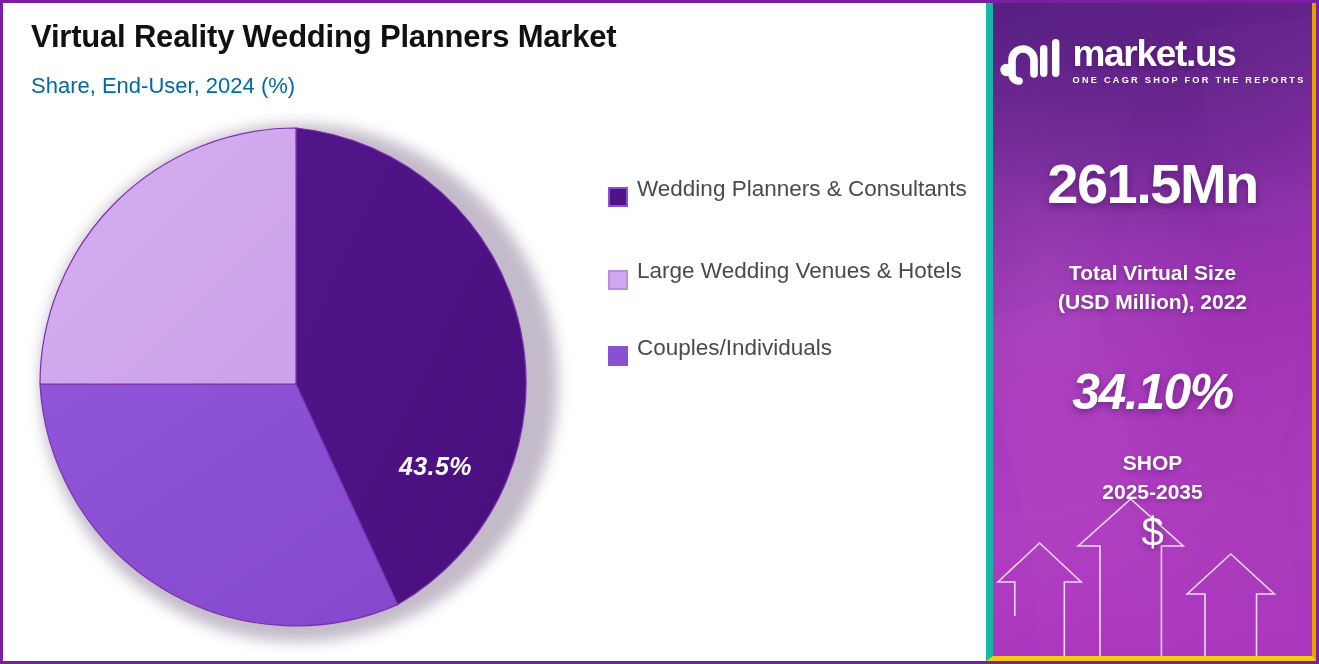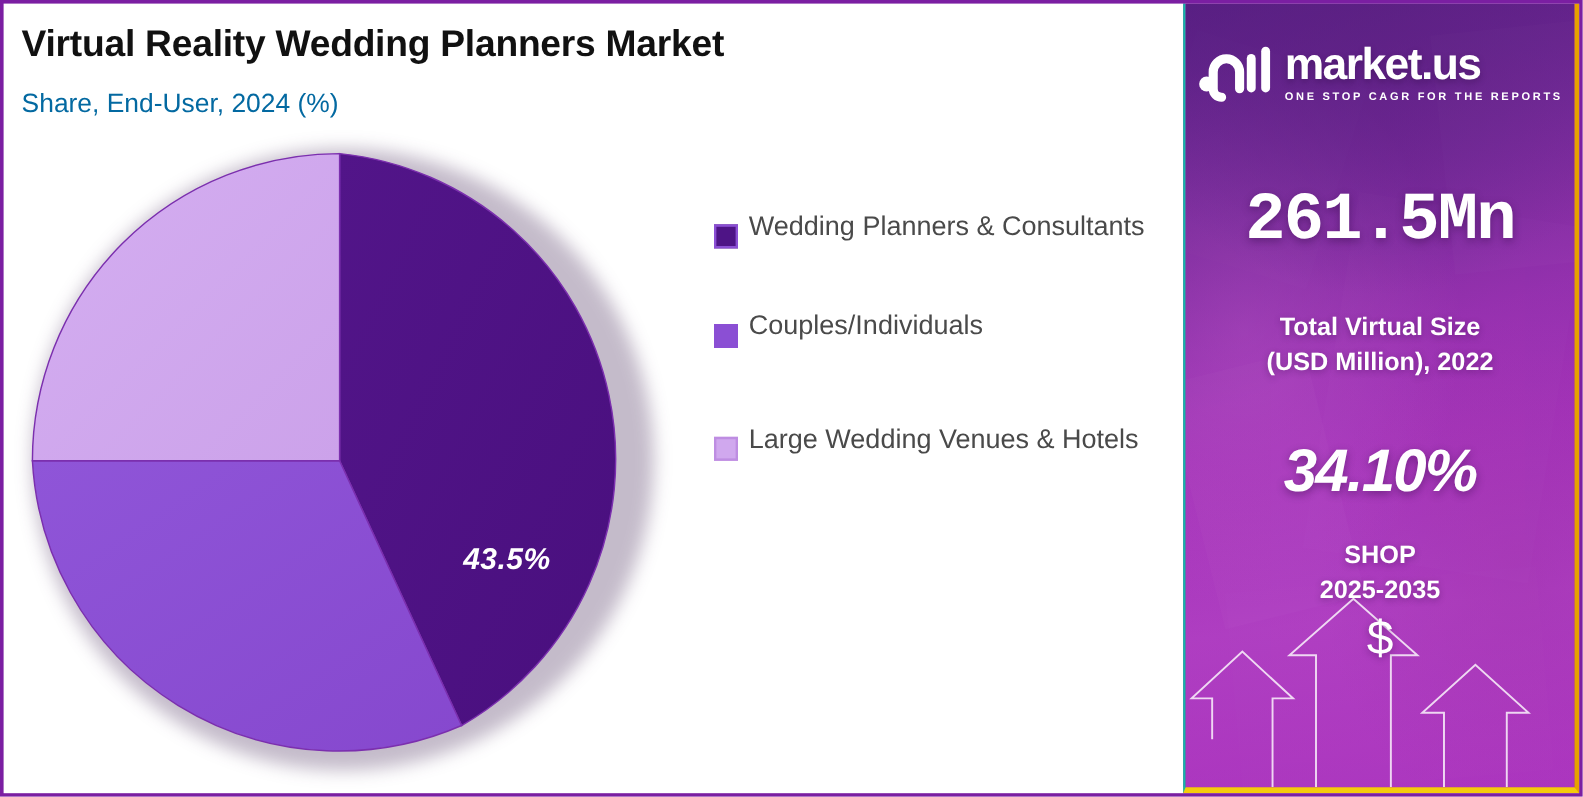--- a/index.html
+++ b/index.html
@@ -21,21 +21,21 @@
     position:absolute; left:0; top:0;
     width:1319px; height:664px;
     border:3px solid #7B1FA2;
     pointer-events:none;
     z-index:40;
   }
 
   
   .chart-panel {
     position:absolute;
-    left:3px; top:3px;
+    left:16px; top:3px;
     width:980px; height:658px;
     background:#ffffff;
     overflow:hidden;
   }
 
   .title {
     position:absolute;
     left:15px; top:16px;
     font-size:31px;
     font-weight:bold;
@@ -107,21 +107,21 @@
     max-width:330px;
   }
 
   
   .sidebar {
     position:absolute;
     left:986px; top:3px;
     width:330px; height:658px;
     overflow:hidden;
     background:#9A2BAE;
-    border-left:2px solid #14b8a6;
+    border-left:7px solid #14b8a6;
     border-right:4px solid #E6A100;
     border-bottom:5px solid #F5CB0C;
   }
   .sb-bg {
     position:absolute; inset:0;
     background:
       radial-gradient(ellipse 120% 60% at 50% 0%, rgba(90,35,130,0.95) 0%, rgba(90,35,130,0.0) 62%),
       radial-gradient(ellipse 80% 50% at 15% 42%, rgba(214,120,220,0.35) 0%, rgba(214,120,220,0) 70%),
       radial-gradient(ellipse 70% 45% at 85% 72%, rgba(150,45,160,0.45) 0%, rgba(150,45,160,0) 72%),
       linear-gradient(172deg, #5B2388 0%, #7B2A9E 26%, #A231B8 55%, #B241C4 76%, #A92FBC 100%);
@@ -178,21 +178,21 @@
 
   .stat-big {
     position:absolute;
     left:0; right:0;
     font-size:56px;
     font-weight:bold;
     letter-spacing:-1.5px;
     text-shadow:0 3px 7px rgba(50,12,70,0.45);
     color:#ffffff;
   }
-  .stat-big.size  { top:148px;font-family:Liberation Mono, monospace; }
+  .stat-big.size  { top:148px; }
   .stat-big.cagr  { top:360px; font-size:50px;font-style:italic; }
 
   .stat-cap {
     position:absolute;
     left:0; right:0;
     font-size:21px;
     font-weight:bold;
     line-height:1.38;
     text-shadow:0 2px 5px rgba(50,12,70,0.35);
     color:#ffffff;
@@ -242,28 +242,28 @@
       <div class="slice-label">43.5%</div>
     </div>
 
     <div class="legend">
 
       <div class="legend-item">
         <span class="legend-swatch" style="background:#4E1486;"></span>
         <span class="legend-label">Wedding Planners &amp; Consultants</span>
       </div>
 
+      <div class="legend-item" style="margin-bottom:0;">
+        <span class="legend-swatch" style="background:#D0A8EE;border-color:#BE8DE2;"></span>
+        <span class="legend-label">Large Wedding Venues &amp; Hotels</span>
+      </div>
+
       <div class="legend-item" style="margin-top:40px;margin-bottom:58px;">
         <span class="legend-swatch" style="background:#8B4FD4;"></span>
         <span class="legend-label">Couples/Individuals</span>
-      </div>
-
-      <div class="legend-item" style="margin-bottom:0;">
-        <span class="legend-swatch" style="background:#D0A8EE;border-color:#BE8DE2;"></span>
-        <span class="legend-label">Large Wedding Venues &amp; Hotels</span>
       </div>
 
     </div>
   </div>
 
   <div class="sidebar">
     <div class="sb-bg"></div>
     <div class="sb-tex">
       <i style="left:6px;  top:300px; width:120px; height:210px; transform:rotate(-14deg); opacity:.30;"></i>
       <i style="left:120px;top:170px; width:190px; height:300px; transform:rotate(9deg);  opacity:.18;"></i>
@@ -277,21 +277,21 @@
 
       <div class="logo-row">
         <svg class="logo-mark" viewBox="0 0 62 48">
           <circle cx="7.5" cy="33" r="6.2" fill="#ffffff"></circle>
           <path d="M20 44 a7 7 0 0 1 -7 -7 V23 a11 11 0 0 1 22 0 v14" fill="none" stroke="#ffffff" stroke-width="7.6" stroke-linecap="round"></path>
           <rect x="41" y="8" width="7.4" height="32" rx="3.7" fill="#ffffff"></rect>
           <rect x="53" y="2" width="7.4" height="38" rx="3.7" fill="#ffffff"></rect>
         </svg>
         <div class="logo-text-wrap">
           <div class="logo-word">market.us</div>
-          <div class="logo-tag">ONE STOP CAGR FOR THE REPORTS</div>
+          <div class="logo-tag">ONE CAGR SHOP FOR THE REPORTS</div>
         </div>
       </div>
 
       <div class="stat-big size">261.5Mn</div>
       <div class="stat-cap size">
         <div>Total Virtual Size</div>
         <div>(USD Million), 2022</div>
       </div>
 
       <div class="stat-big cagr">34.10%</div>

